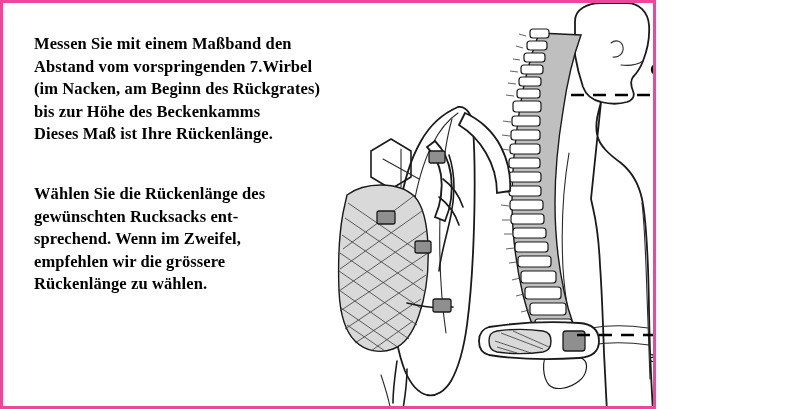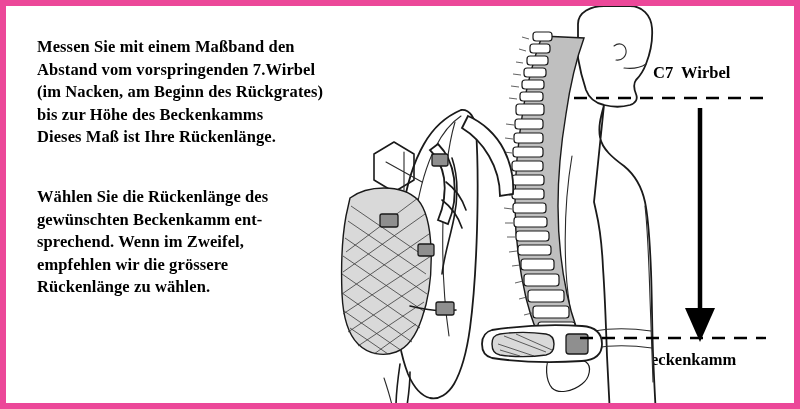--- a/index.html
+++ b/index.html
@@ -5,24 +5,24 @@
   html, body {
     margin: 0;
     padding: 0;
     background: #ffffff;
   }
   body {
     font-family: "Liberation Serif", serif;
   }
   #page {
     position: relative;
-    width: 800px;
+    width: 656px;
     height: 409px;
     background: #ffffff;
-    border: 6px solid #ec4899;
+    border: 3px solid #ec4899;
     box-sizing: border-box;
     overflow: hidden;
   }
   .text-block {
     position: absolute;
     font-family: "Liberation Serif", serif;
     font-weight: bold;
     font-size: 16.5px;
     line-height: 22.5px;
     color: #000000;
@@ -95,21 +95,21 @@
 
 <div id="page">
 
   <div class="text-block" id="para1">Messen Sie mit einem Maßband den
 Abstand vom vorspringenden 7.Wirbel
 (im Nacken, am Beginn des Rückgrates)
 bis zur Höhe des Beckenkamms
 Dieses Maß ist Ihre Rückenlänge.</div>
 
   <div class="text-block" id="para2">Wählen Sie die Rückenlänge des
-gewünschten Beckenkamm ent-
+gewünschten Rucksacks ent-
 sprechend. Wenn im Zweifel,
 empfehlen wir die grössere
 Rückenlänge zu wählen.</div>
 
   <div class="label" id="label-c7">C7  Wirbel</div>
 
   <div class="label" id="label-beckenkamm">Beckenkamm</div>
 
   <svg class="overlay" viewBox="0 0 800 409">
 

